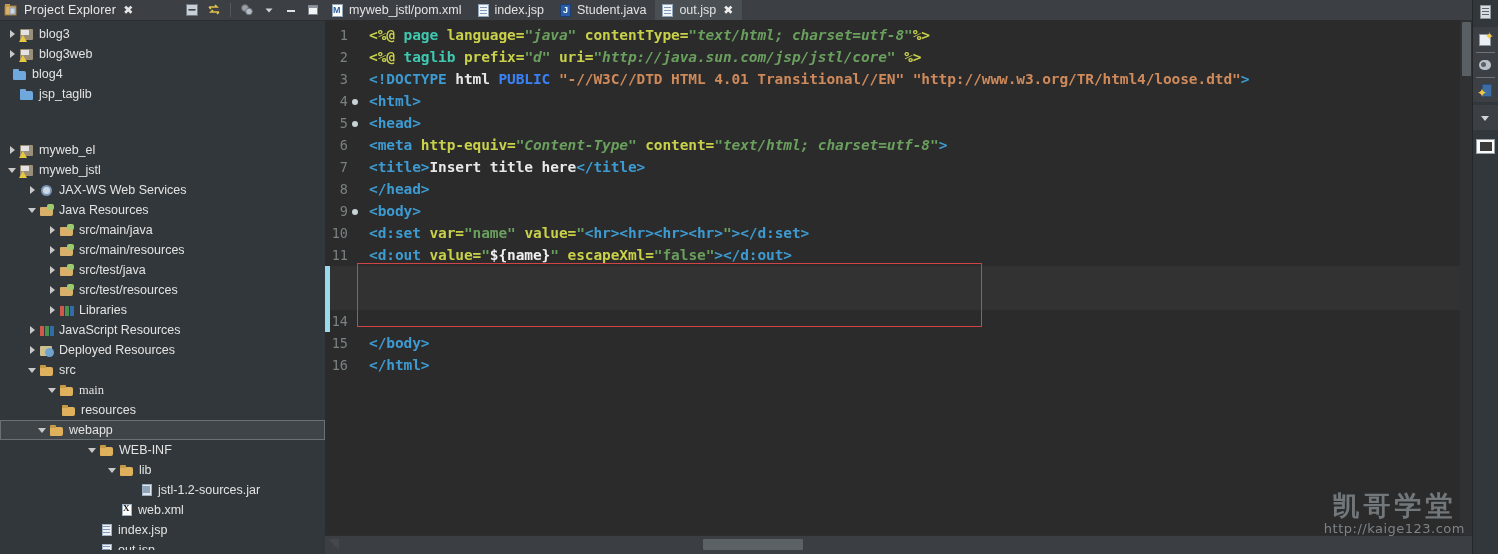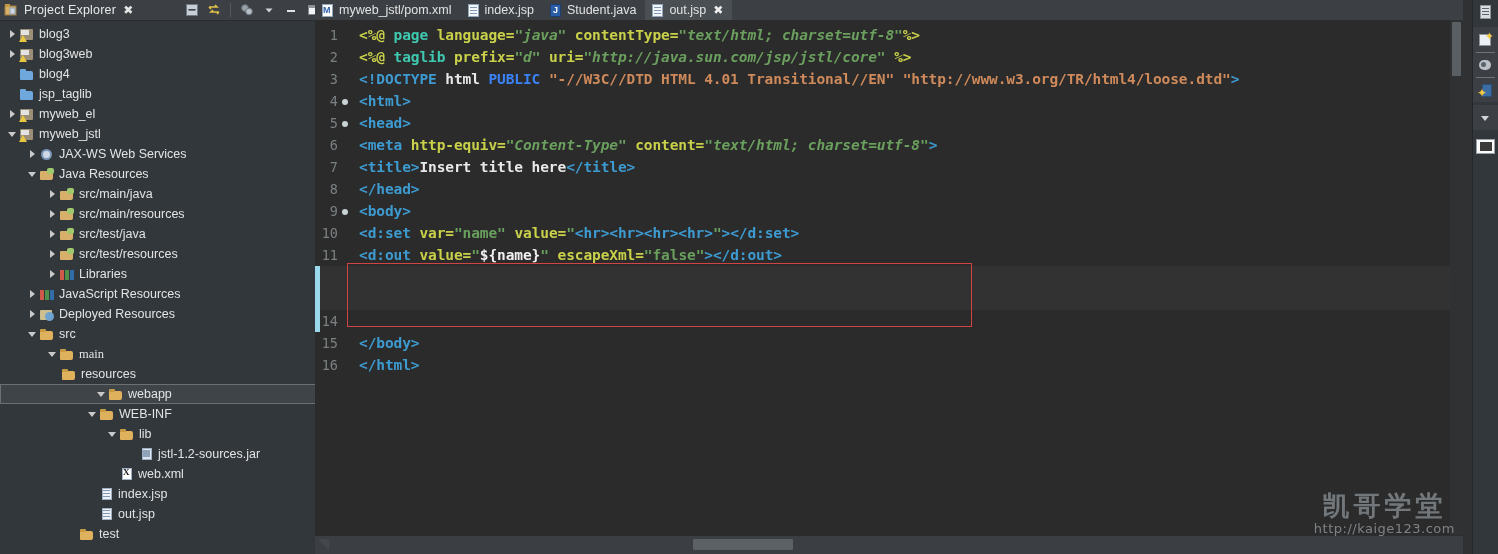--- a/index.html
+++ b/index.html
@@ -65,21 +65,21 @@
   .f-dep::after{content:"";position:absolute;left:5px;top:4px;width:9px;height:9px;border-radius:50%;background:#6fa3cf;}
   .file-ico{width:14px;height:14px;position:relative;flex:0 0 auto;margin-left:2px;}
   .file-ico::before{content:"";position:absolute;left:2px;top:1px;width:10px;height:12px;background:#eef2f7;border:1px solid #9fb0c2;box-sizing:border-box;}
   .file-ico .mk{position:absolute;left:3px;top:3px;width:7px;height:1px;background:#7f98b5;box-shadow:0 3px 0 #7f98b5,0 6px 0 #7f98b5;}
   .file-ico.xml::before{background:#ffffff;}
   .file-ico.xml::after{content:"X";position:absolute;left:3px;top:0px;font-size:9px;font-weight:bold;color:#1b1b1b;font-family:"Liberation Serif",serif;}
   .file-ico.jar::before{background:#dfe6ee;}
   .file-ico.jar .mk{left:3px;top:3px;width:7px;height:7px;background:#8ea4bb;box-shadow:none;}
 
   
-  #editor{position:absolute;left:315px;top:0;width:1148px;height:554px;background:#2b2b2b;}
+  #editor{position:absolute;left:325px;top:0;width:1148px;height:554px;background:#2b2b2b;}
   #tabbar{height:20px;background:#3c4044;display:flex;align-items:center;position:relative;}
   .tab{height:20px;display:flex;align-items:center;padding:0 9px 0 6px;font-size:12.5px;color:#e2e2e2;white-space:nowrap;cursor:default;}
   .tab.active{background:#4a4f53;}
   .tab .tclose{margin-left:7px;font-weight:bold;font-size:12px;color:#efefef;cursor:pointer;}
   .tab .ti{width:13px;height:13px;position:relative;margin-right:5px;flex:0 0 auto;}
   .tab .ti::before{content:"";position:absolute;left:1px;top:0px;width:11px;height:13px;background:#f2f6fa;border:1px solid #93a7bb;box-sizing:border-box;}
   .tab .ti.m::before{background:#ffffff;}
   .tab .ti.m::after{content:"M";position:absolute;left:2px;top:0;font-size:9px;font-weight:bold;color:#2a5fa8;font-family:"Liberation Sans",sans-serif;line-height:13px;}
   .tab .ti.j::before{background:#2a5fa8;border-color:#1b3f73;}
   .tab .ti.j::after{content:"J";position:absolute;left:4px;top:0;font-size:9px;font-weight:bold;color:#fff;line-height:13px;}
@@ -207,31 +207,31 @@
         </span>
         <span class="lbl">blog3</span>
       </div>
       <div class="tnode" style="padding-left: 7px;">
         <span class="arrow closed"></span>
         <span class="f-ico f-mvn">
           <span class="warn"></span>
         </span>
         <span class="lbl">blog3web</span>
       </div>
-      <div class="tnode" style="padding-left: 7px;">
+      <div class="tnode" style="">
         <span class="arrow none"></span>
         <span class="f-ico f-plain"></span>
         <span class="lbl">blog4</span>
       </div>
       <div class="tnode" style="padding-left: 7px;">
         <span class="arrow none"></span>
         <span class="f-ico f-plain"></span>
         <span class="lbl">jsp_taglib</span>
       </div>
-      <div class="tnode" style="padding-left: 7px;">
+      <div class="tnode" style="padding-left: 7px; margin-top: 36px;">
         <span class="arrow closed"></span>
         <span class="f-ico f-mvn">
           <span class="warn"></span>
         </span>
         <span class="lbl">myweb_el</span>
       </div>
       <div class="tnode" style="padding-left: 7px;">
         <span class="arrow open"></span>
         <span class="f-ico f-mvn">
           <span class="warn"></span>
@@ -295,21 +295,21 @@
       <div class="tnode" style="padding-left: 47px; font-family: Liberation Serif, serif;">
         <span class="arrow open"></span>
         <span class="f-ico f-open"></span>
         <span class="lbl">main</span>
       </div>
       <div class="tnode" style="padding-left: 49px;">
         <span class="arrow none"></span>
         <span class="f-ico f-open"></span>
         <span class="lbl">resources</span>
       </div>
-      <div class="tnode sel" style="padding-left: 96px;">
+      <div class="tnode sel" style="padding-left: 37px;">
         <span class="arrow open"></span>
         <span class="f-ico f-open"></span>
         <span class="lbl">webapp</span>
       </div>
       <div class="tnode" style="padding-left: 87px;">
         <span class="arrow open"></span>
         <span class="f-ico f-open"></span>
         <span class="lbl">WEB-INF</span>
       </div>
       <div class="tnode" style="padding-left: 107px;">

